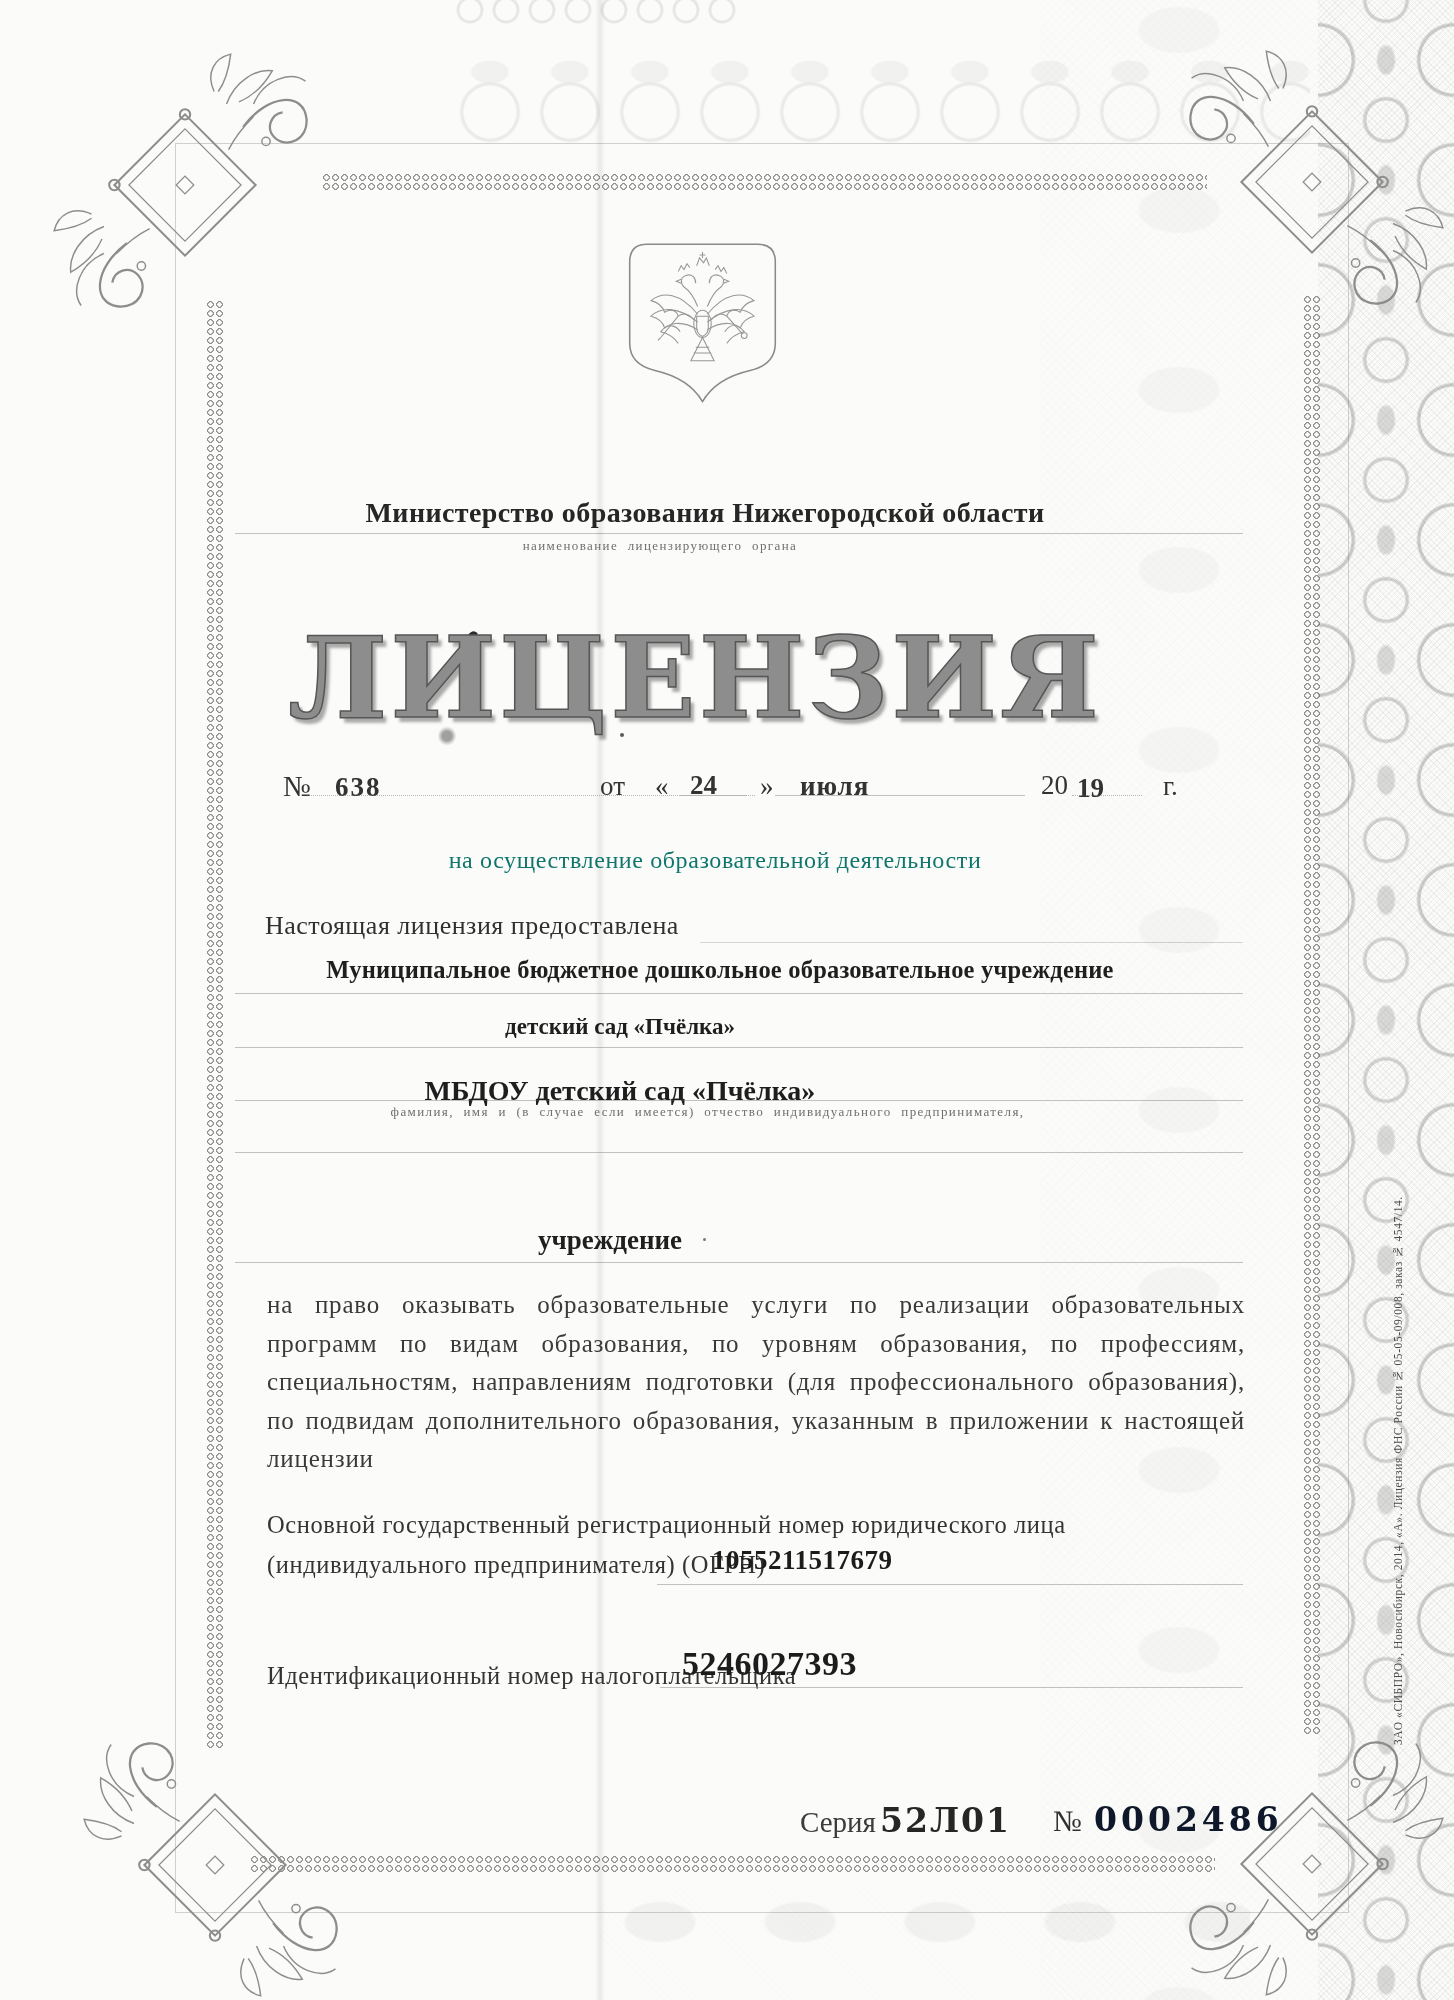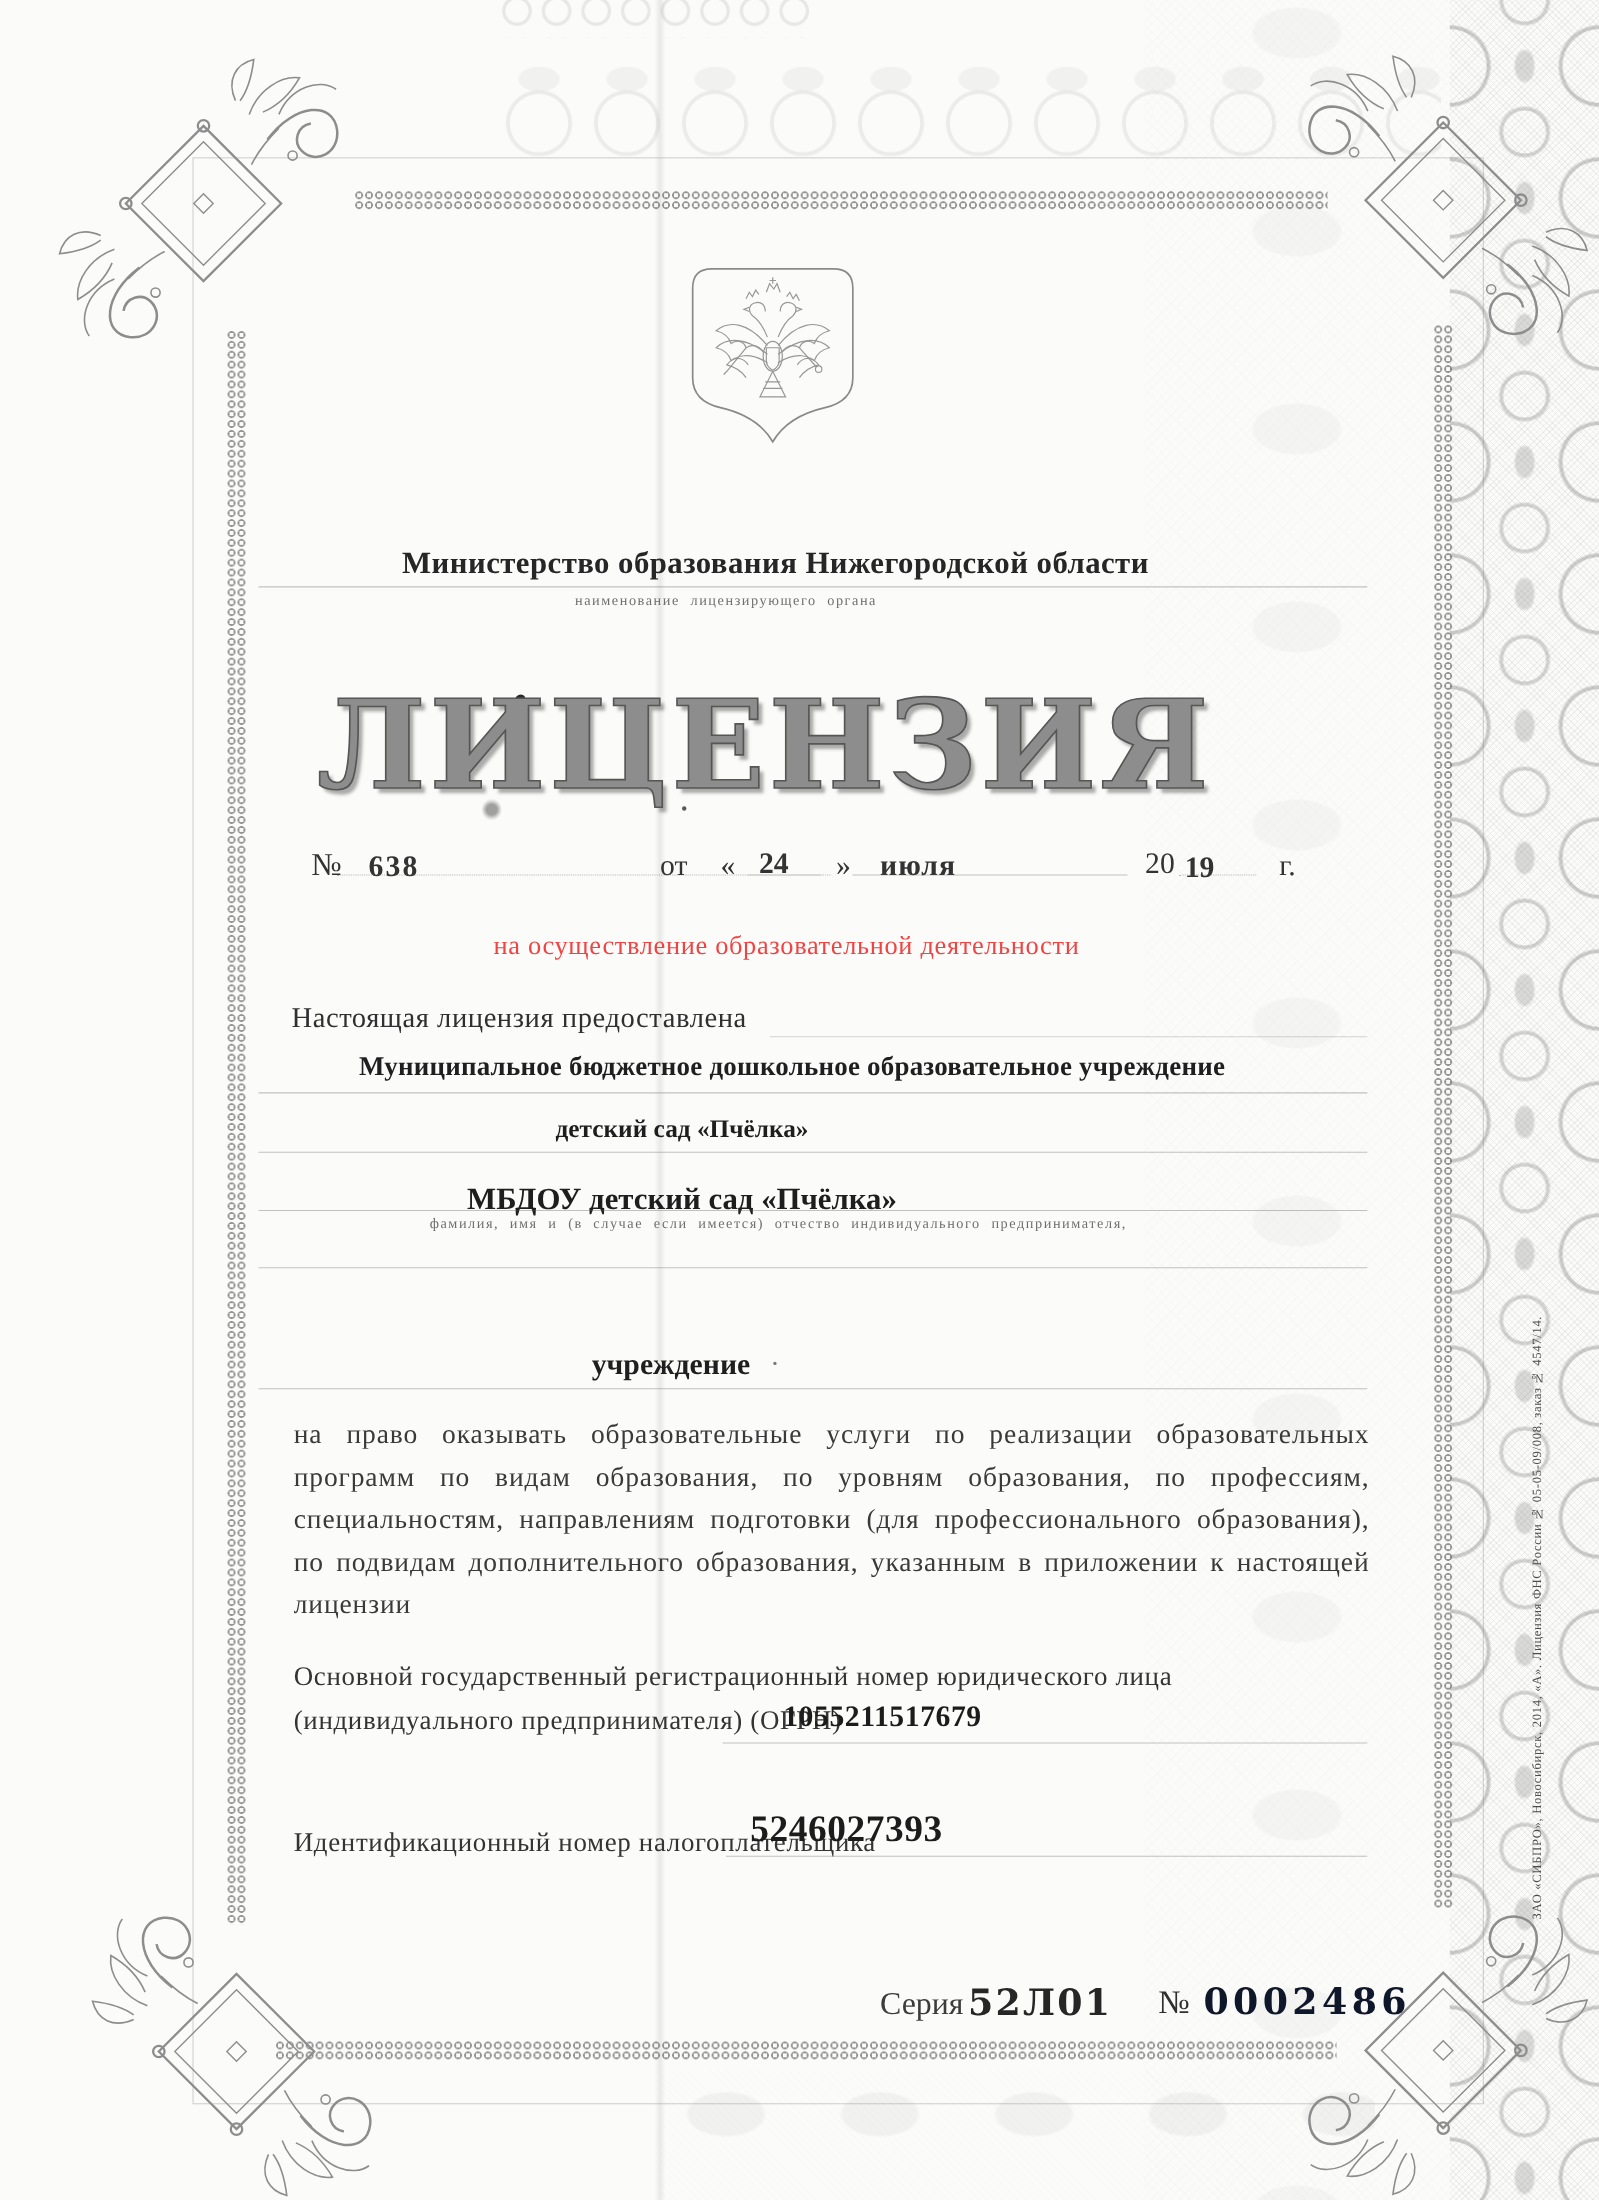--- a/index.html
+++ b/index.html
@@ -91,21 +91,21 @@
   .no-value{left:335px;top:772px;font-weight:bold;letter-spacing:2px;}
   .date-from{left:600px;top:771px;}
   .q-open{left:655px;top:771px;}
   .date-day{left:690px;top:770px;font-weight:bold;}
   .q-close{left:760px;top:771px;}
   .date-month{left:800px;top:771px;font-weight:bold;letter-spacing:1px;}
   .date-cc{left:1041px;top:770px;}
   .date-year{left:1077px;top:773px;font-weight:bold;}
   .date-g{left:1163px;top:771px;}
 
-  .subtitle{left:230px;top:847px;width:970px;text-align:center;font-size:24px;letter-spacing:.6px;color:#ef4444;}
+  .subtitle{left:230px;top:847px;width:970px;text-align:center;font-size:24px;letter-spacing:.6px;color:#0f766e;}
   .granted-label{left:265px;top:911px;font-size:26px;letter-spacing:.5px;color:#303030;}
 
   .org-full{left:230px;top:956px;width:980px;text-align:center;font-size:24.5px;font-weight:bold;color:#1f1f1f;letter-spacing:.2px;}
   .cap1{left:270px;top:998px;width:900px;}
   .org-short{left:160px;top:1014px;width:920px;text-align:center;font-size:23px;font-weight:bold;color:#1e1e1e;}
   .cap2{left:265px;top:1049px;width:900px;}
   .org-abbrev{left:160px;top:1075px;width:920px;text-align:center;font-size:28px;font-weight:bold;color:#1e1e1e;}
   .cap3{left:265px;top:1104px;width:885px;}
   .cap4{left:265px;top:1153px;width:920px;}
   .org-type{left:160px;top:1225px;width:900px;text-align:center;font-size:27px;font-weight:bold;color:#1f1f1f;}

